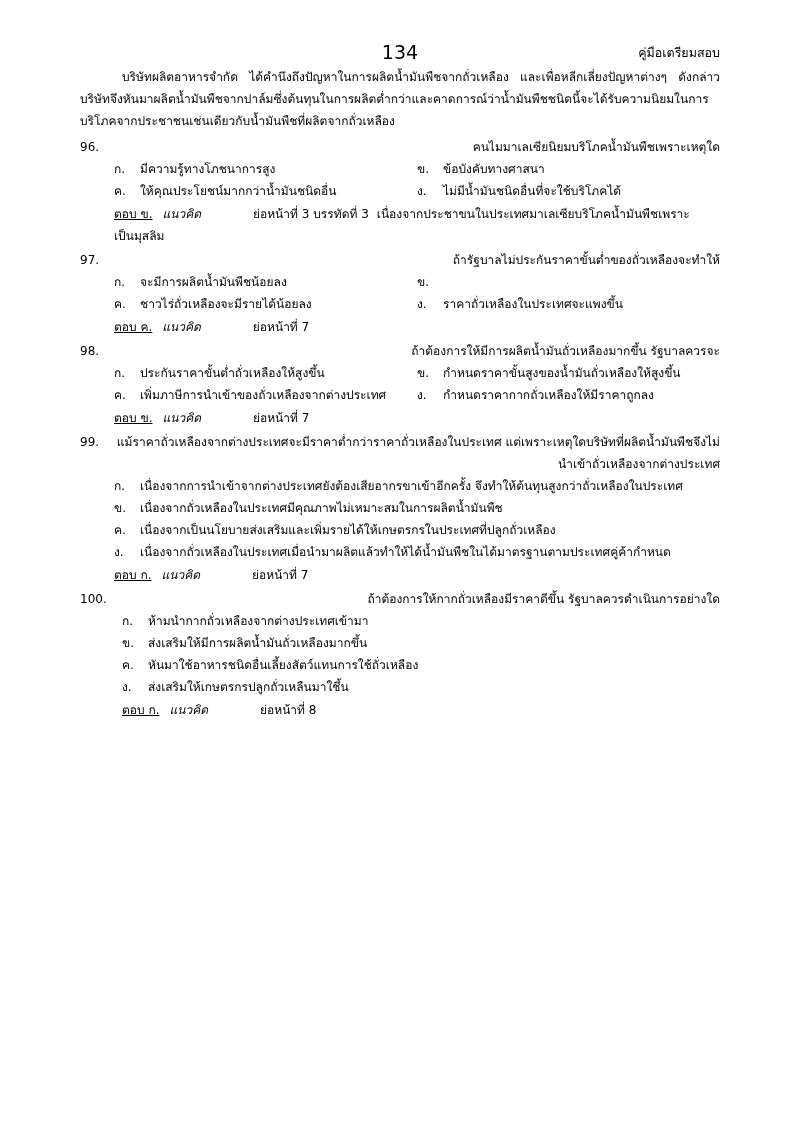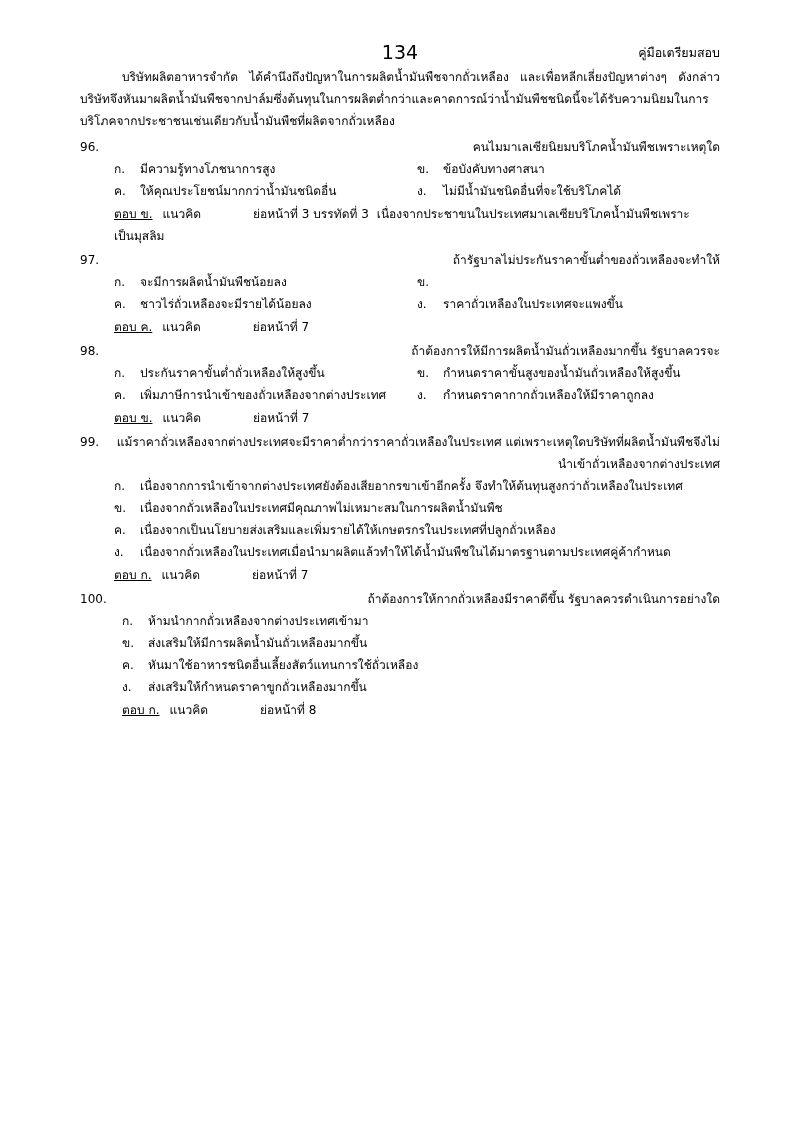--- a/index.html
+++ b/index.html
@@ -98,20 +98,21 @@
     margin-left: 34px;
     margin-top: 1px;
   }
   .ans-main {
     text-decoration: underline;
     white-space: nowrap;
   }
   .ans-idea {
     margin-left: 10px;
     white-space: nowrap;
+    font-style: italic;
   }
   .ans-ref {
     margin-left: 52px;
     white-space: nowrap;
   }
   .ans-tail {
     margin-left: 8px;
   }
   .ans-cont {
     margin-left: 34px;
@@ -271,21 +272,21 @@
       <div class="choice-full">
         <div class="clabel">ข.</div>
         <div class="ctext">ส่งเสริมให้มีการผลิตน้ำมันถั่วเหลืองมากขึ้น</div>
       </div>
       <div class="choice-full">
         <div class="clabel">ค.</div>
         <div class="ctext">หันมาใช้อาหารชนิดอื่นเลี้ยงสัตว์แทนการใช้ถั่วเหลือง</div>
       </div>
       <div class="choice-full">
         <div class="clabel">ง.</div>
-        <div class="ctext">ส่งเสริมให้กำหนดราคาขูกถั่วเหลืองมากขึ้น</div>
+        <div class="ctext">ส่งเสริมให้เกษตรกรปลูกถั่วเหลืนมาใชึ้น</div>
       </div>
       <div class="ans-row">
         <div class="ans-main">ตอบ  ก.</div>
         <div class="ans-idea">แนวคิด</div>
         <div class="ans-ref">ย่อหน้าที่ 8</div>
       </div>
     </div>
 
   </div>
 </div>

